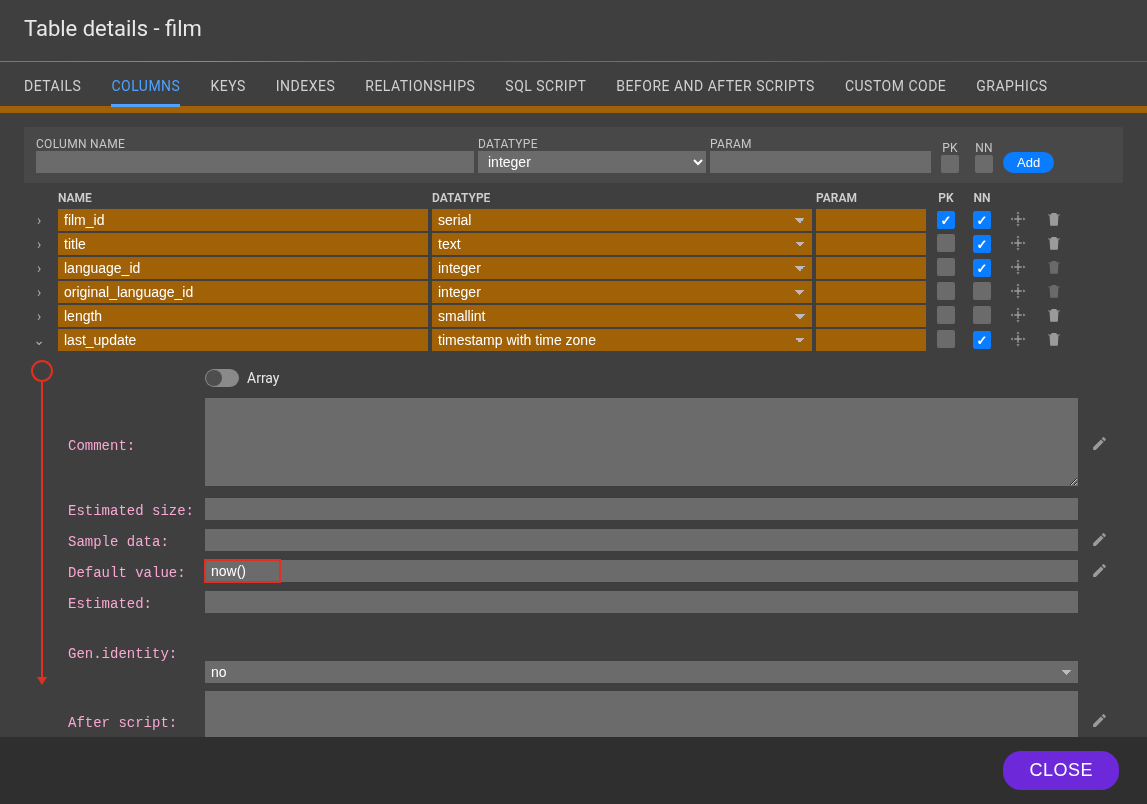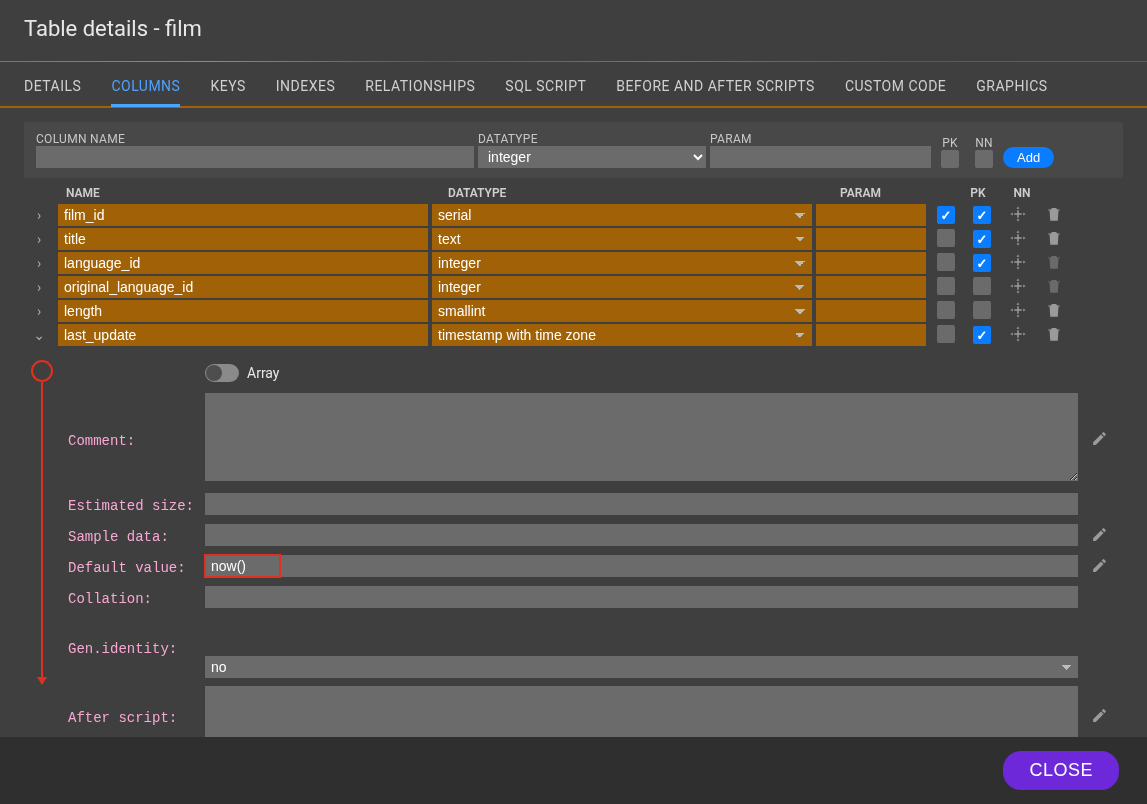--- a/index.html
+++ b/index.html
@@ -20,21 +20,21 @@
 }
 .rainbow {
   height: 1px;
   background: linear-gradient(to right, #d06030 0%, #70b050 18%, #c03030 38%, #3090d0 58%, #3060c0 78%, #606060 100%);
   opacity: 0.9;
 }
 .tabs {
   display: flex;
   gap: 30px;
   padding: 12px 24px 0 24px;
-  border-bottom: 2px solid #a16207;
+  border-bottom: 7px solid #a16207;
 }
 .tab {
   padding: 4px 0 10px 0;
   font-size: 14px;
   letter-spacing: 0.5px;
   color: #d0d0d0;
   cursor: pointer;
 }
 .tab.active {
   color: #4da3ff;
@@ -60,21 +60,21 @@
 }
 .addbar .chkcell { display:flex; flex-direction:column; align-items:center; }
 .addbar .chkbox { width: 18px; height: 18px; background: #6b6b6b; border-radius:2px; }
 .addbtn {
   background: #0a7cff; color: #fff; border: none; border-radius: 12px;
   padding: 3px 14px; font-size: 13px; cursor: pointer; align-self: end;
 }
 .listhdr {
   display: grid;
   grid-template-columns: 30px 370px 380px 110px 32px 32px 32px 32px;
-  gap: 12px;
+  gap: 4px;
   padding: 8px 0 4px 0;
   font-size: 12px;
   color: #cfcfcf;
   font-weight: 600;
 }
 .row {
   display: grid;
   grid-template-columns: 30px 370px 380px 110px 32px 32px 32px 32px;
   gap: 4px;
   align-items: center;
@@ -318,21 +318,21 @@
       <div class="fld" style="position:relative">
         <input type="text" value="now()" style="">
         <span class="highlight-default" style="position:absolute;left:0;top:0;height:22px;"></span>
       </div>
       <div class="editicon"><svg viewBox="0 0 24 24">
             <path d="M3 17.25V21h3.75L17.81 9.94l-3.75-3.75L3 17.25zM20.71 7.04a1 1 0 0 0 0-1.41l-2.34-2.34a1 1 0 0 0-1.41 0l-1.83 1.83 3.75 3.75 1.83-1.83z"></path>
           </svg></div>
     </div>
 
     <div class="drow">
-      <div class="lbl">Collation:</div>
+      <div class="lbl">Estimated:</div>
       <div class="fld"><input type="text" value="" style=""></div>
       <div class="editicon" style="visibility:hidden"><svg viewBox="0 0 24 24"></svg></div>
     </div>
 
     <div class="drow">
       <div class="lbl">Gen.identity:</div>
       <div class="fld"><select><option>no</option></select></div>
       <div class="editicon" style="visibility:hidden"><svg viewBox="0 0 24 24"></svg></div>
     </div>
 

